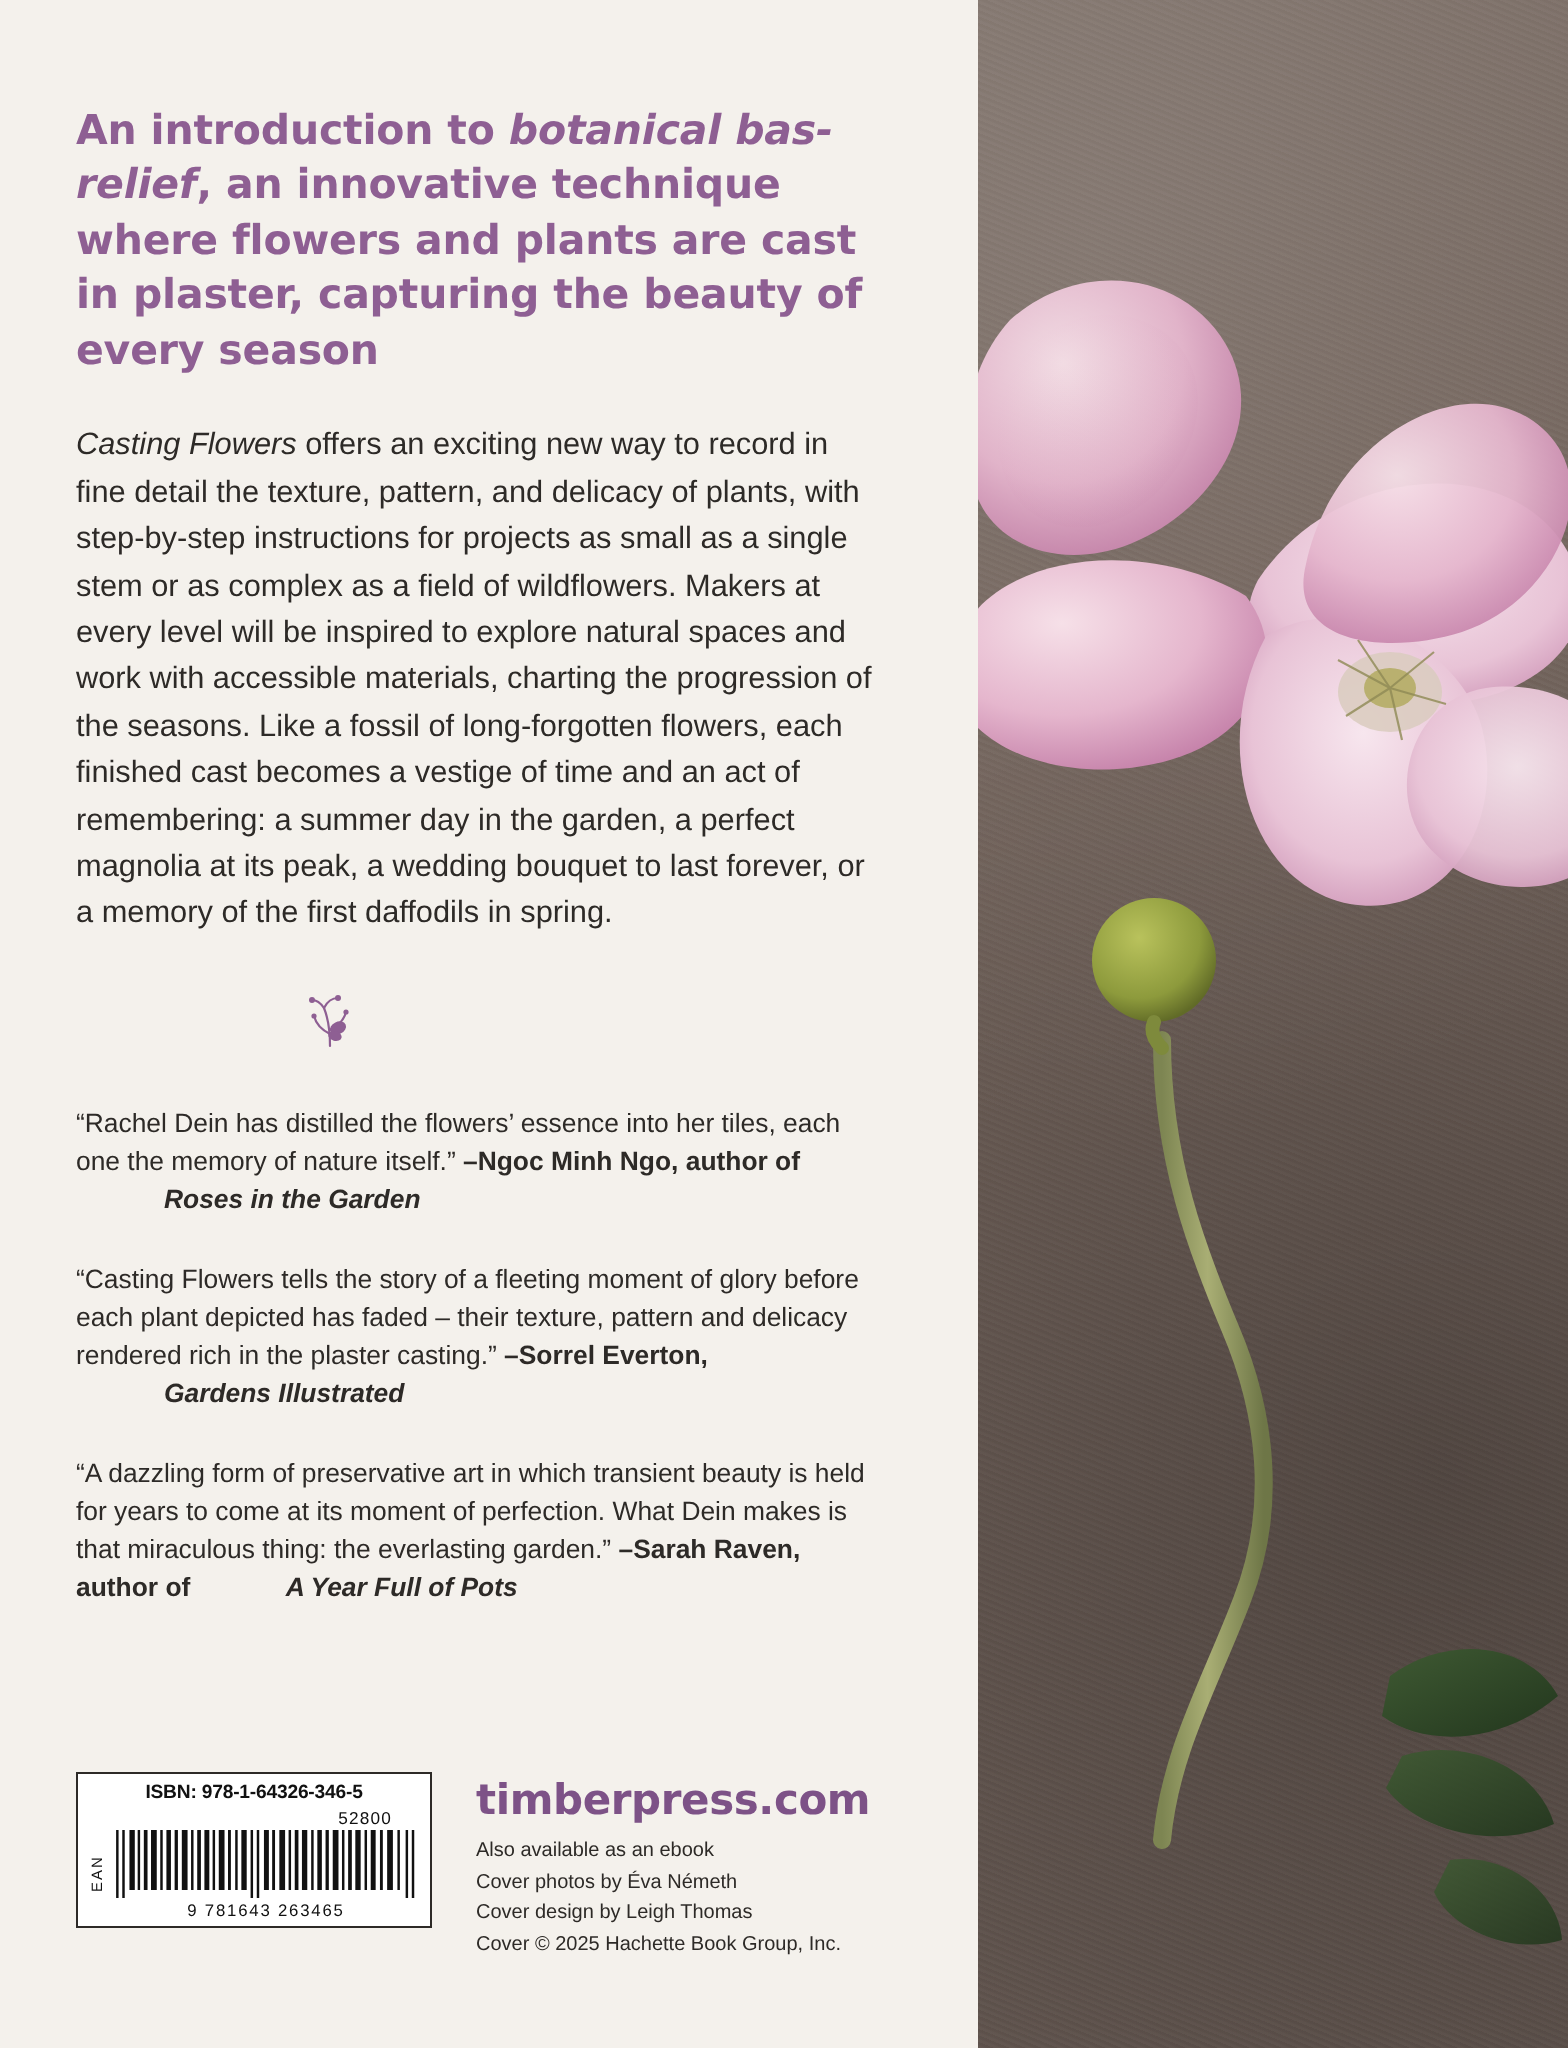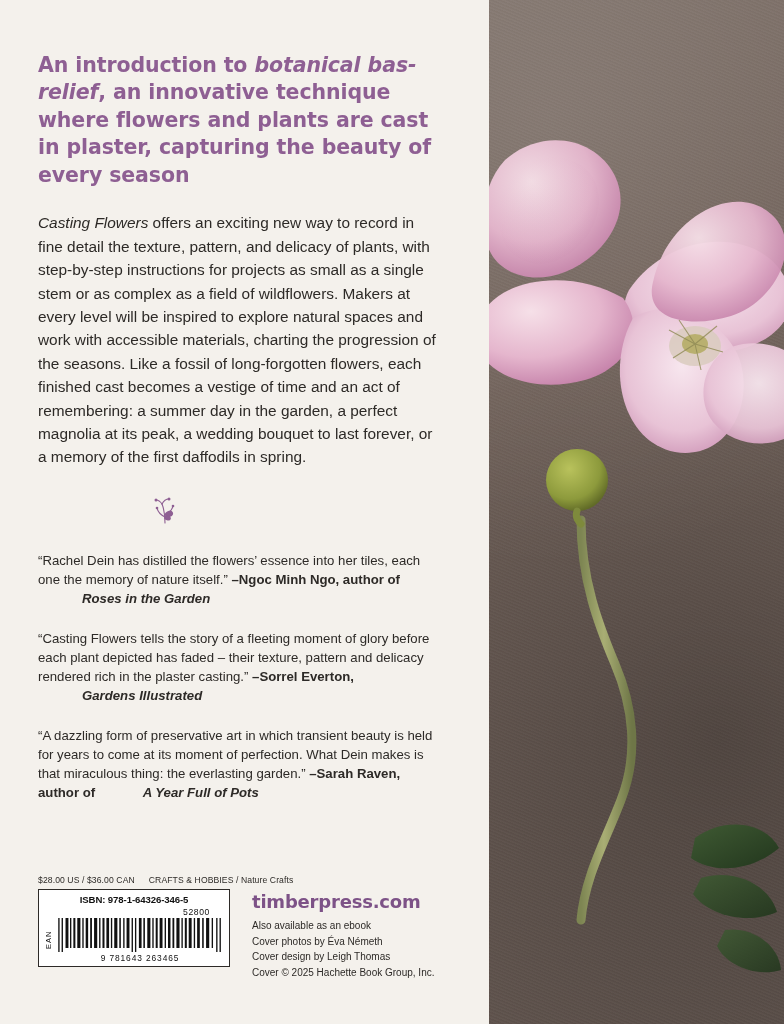--- a/index.html
+++ b/index.html
@@ -95,21 +95,21 @@
   }
 
   .footer-cols {
     display: flex;
     align-items: flex-start;
     gap: 22px;
   }
 
   
   .barcode-block {
-    width: 192px;
+    width: 178px;
     background: #ffffff;
     border: 1px solid #2d2a27;
     padding: 4px 5px 3px 5px;
   }
   .isbn-line {
     font-size: 9.6px;
     font-weight: bold;
     color: #111;
     text-align: center;
     margin-bottom: 2px;
@@ -139,21 +139,21 @@
     font-size: 8.4px;
     color: #111;
     letter-spacing: 0.9px;
     text-align: center;
     margin-top: 1px;
   }
 
   .publisher-col { padding-top: 2px; }
   .publisher {
     font-family: "DejaVu Sans", sans-serif;
-    font-size: 18px;
+    font-size: 21px;
     font-weight: bold;
     color: #7d5287;
     letter-spacing: -0.2px;
     margin-bottom: 6px;
   }
   .credits { font-size: 10px; line-height: 1.55; color: #2d2a27; }
 
   
   .photo-panel {
     position: absolute;
@@ -204,24 +204,20 @@
 
     <div class="blurbs">
       <p class="blurb"><span>“Rachel Dein has distilled the flowers’ essence into her tiles, each one the memory of nature itself.” </span><span class="attrib">–Ngoc Minh Ngo, author of </span><span class="attrib ital">Roses in the Garden</span></p>
 
       <p class="blurb"><span>“Casting Flowers tells the story of a fleeting moment of glory before each plant depicted has faded – their texture, pattern and delicacy rendered rich in the plaster casting.” </span><span class="attrib">–Sorrel Everton, </span><span class="attrib ital">Gardens Illustrated</span></p>
 
       <p class="blurb"><span>“A dazzling form of preservative art in which transient beauty is held for years to come at its moment of perfection. What Dein makes is that miraculous thing: the everlasting garden.” </span><span class="attrib">–Sarah Raven, author of </span><span class="attrib ital">A Year Full of Pots</span></p>
     </div>
 
     <div class="footer">
-      <div class="price-row">
-        <div class="price">$28.00 US / $36.00 CAN</div>
-        <div class="category">CRAFTS &amp; HOBBIES / Nature Crafts</div>
-      </div>
 
       <div class="footer-cols">
         <div class="barcode-block">
           <div class="isbn-line">ISBN: 978-1-64326-346-5</div>
           <div class="bars-row">
             <div class="ean-label">EAN</div>
             <div class="bars-wrap">
               <div class="price-code">52800</div>
               <svg class="barcode-svg" viewBox="0 0 150 34" preserveAspectRatio="none">
                 <rect x="0" y="0" width="150" height="34" fill="#ffffff"></rect>

